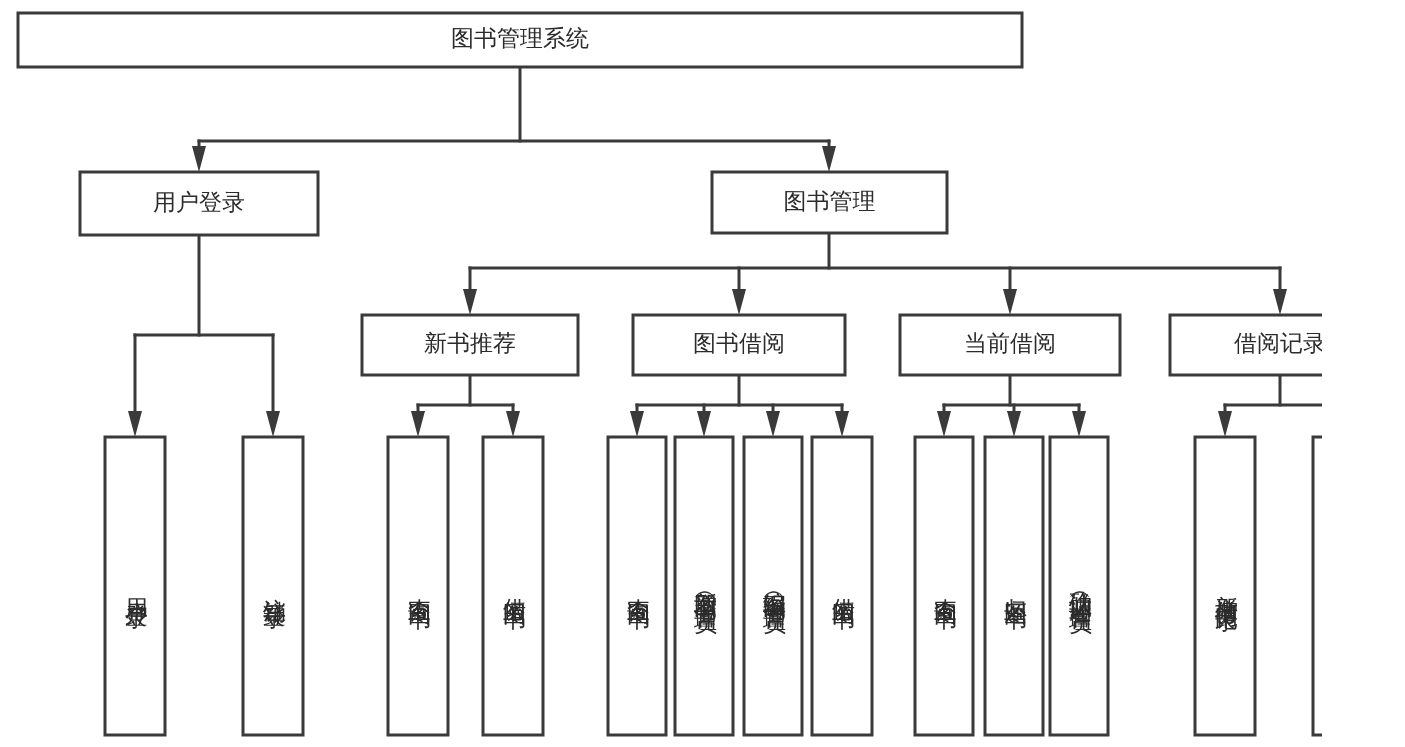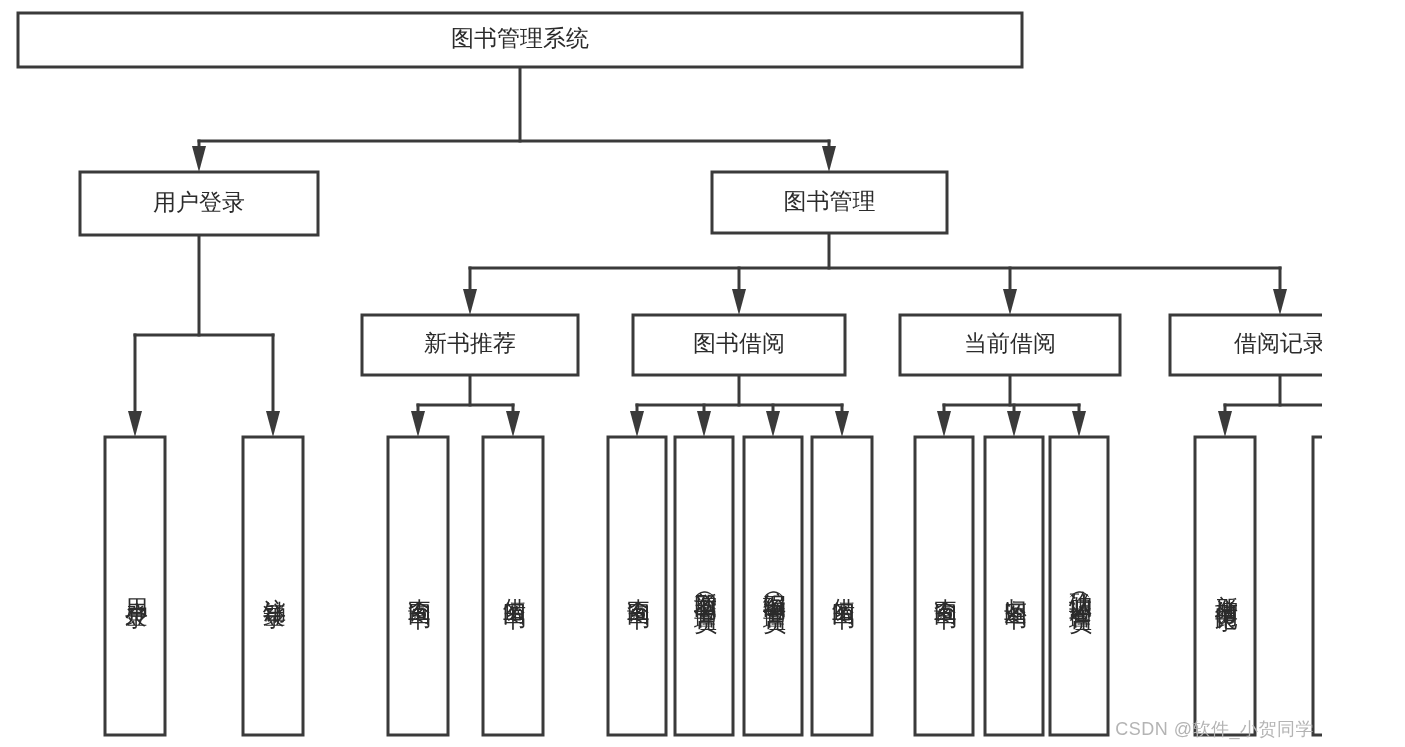--- a/index.html
+++ b/index.html
@@ -214,14 +214,13 @@
         <g>
           <rect x="1195" y="437" width="60" height="298" class="node-rect"></rect>
           <text x="1225" y="586" class="node-label-v">新增借阅记录</text>
         </g>
         <g>
           <rect x="1313" y="437" width="60" height="298" class="node-rect"></rect>
           <text x="1343" y="586" class="node-label-v">查询借阅记录</text>
         </g>
       </g>
   </svg>
-  <div class="watermark">CSDN @软件_小贺同学</div>
 </div>
 
 </body></html>

